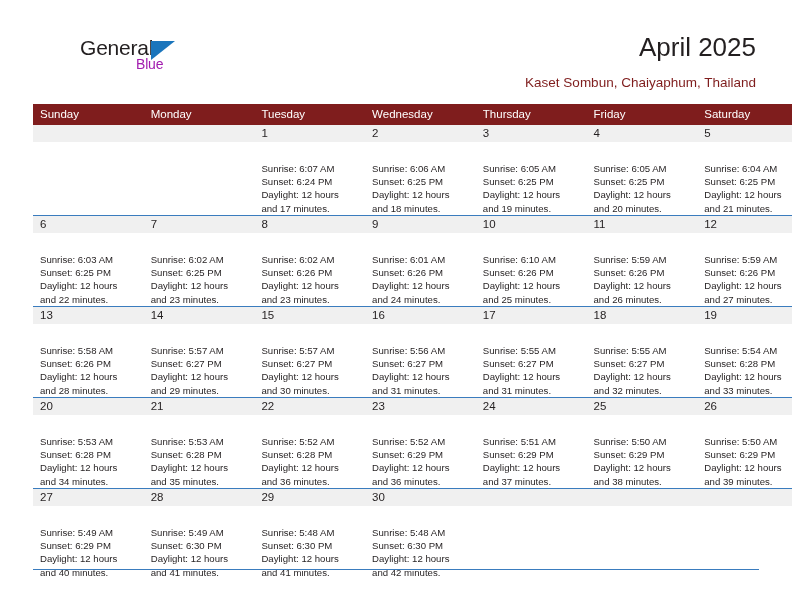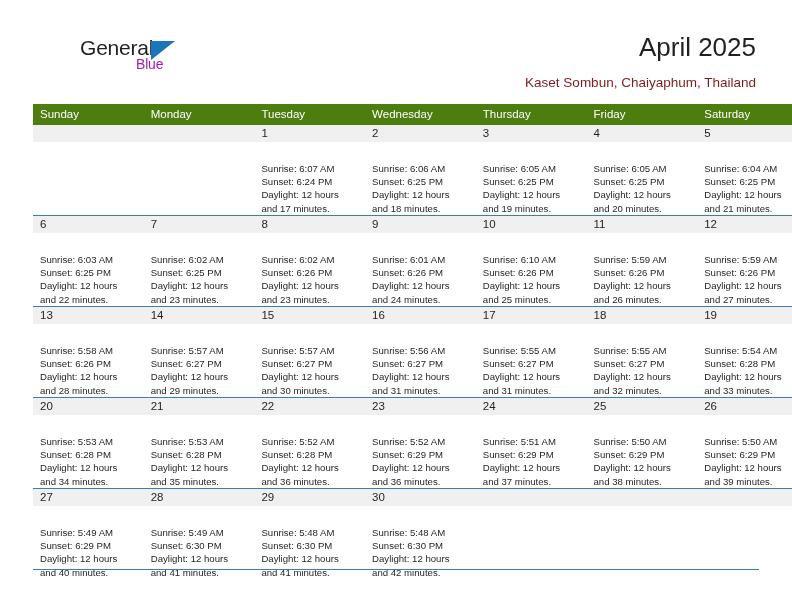--- a/index.html
+++ b/index.html
@@ -89,21 +89,21 @@
     left: 33px;
     top: 104px;
     width: 726px;
   }
   table.cal {
     width: 726px;
     border-collapse: collapse;
     table-layout: fixed;
   }
   table.cal th {
-    background: #4d7c0f;
+    background: #7f1d1d;
     color: #ffffff;
     font-size: 11.5px;
     font-weight: normal;
     text-align: left;
     padding: 4px 0 5px 7px;
     width: 103.71px;
   }
   td.daycell {
     vertical-align: top;
     padding: 0;

